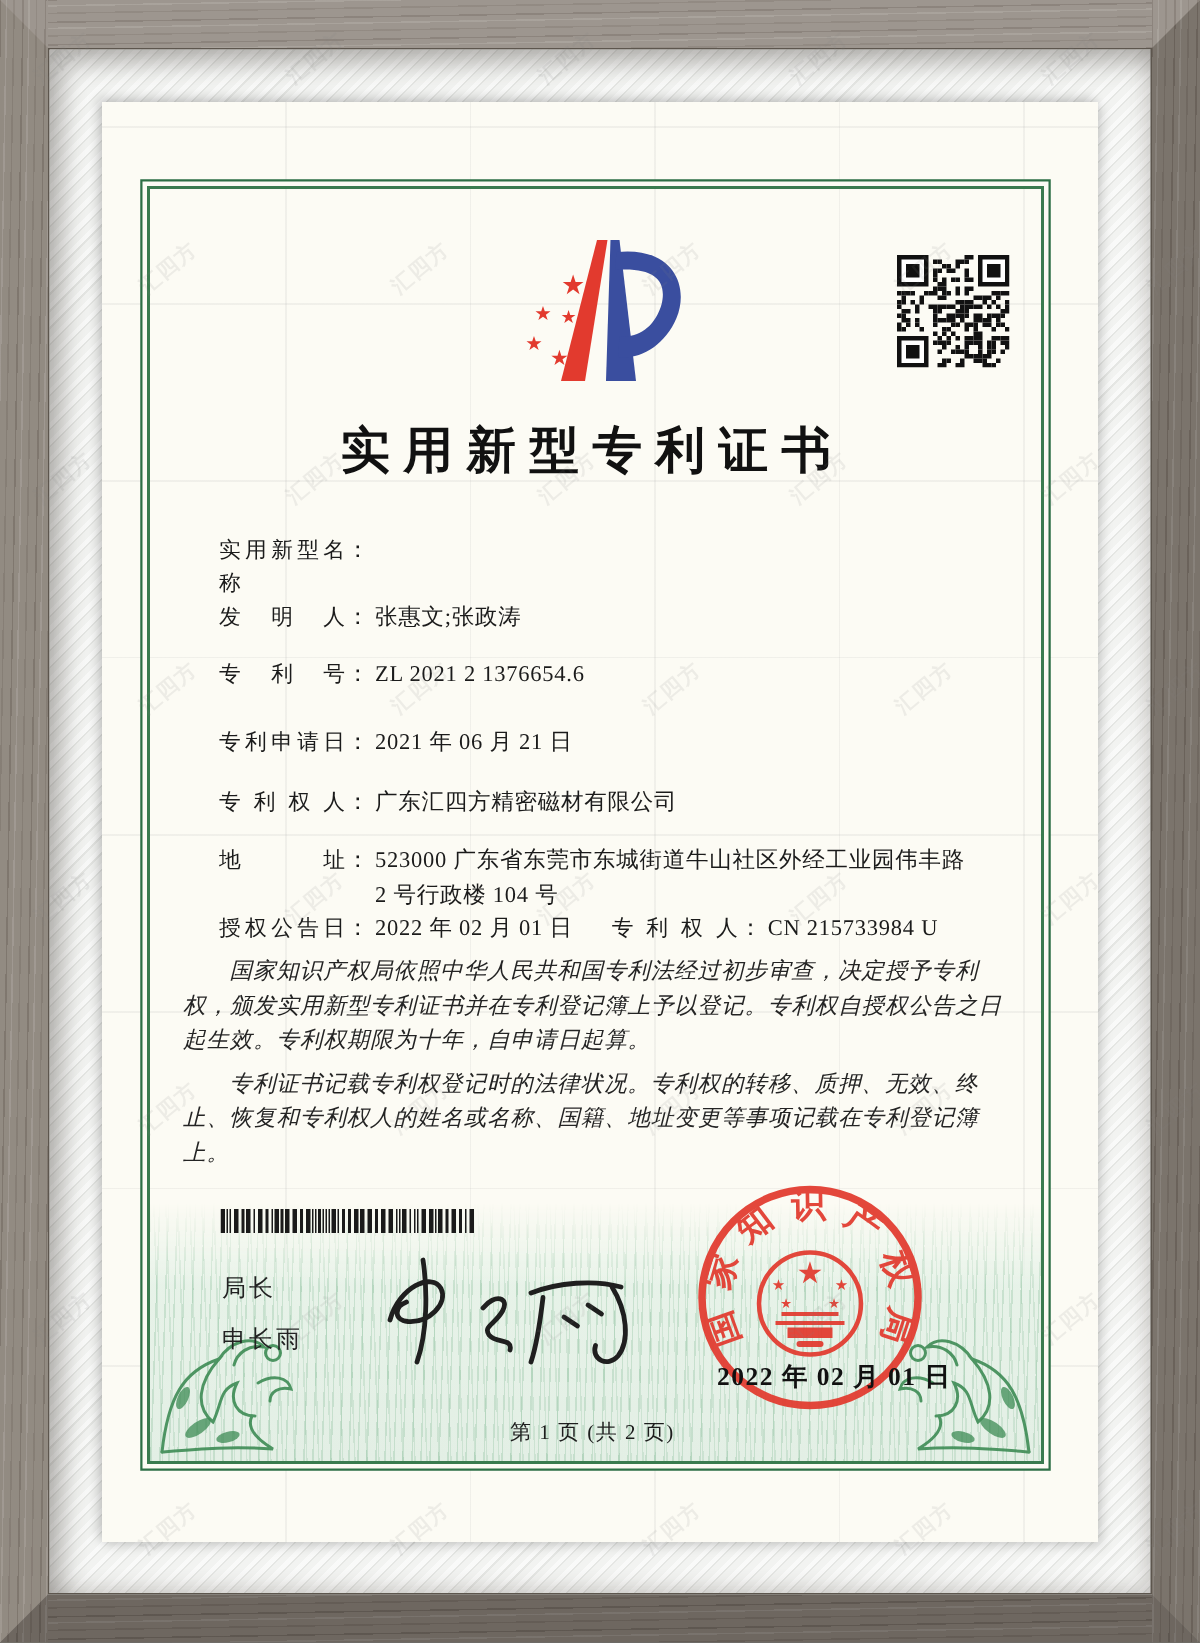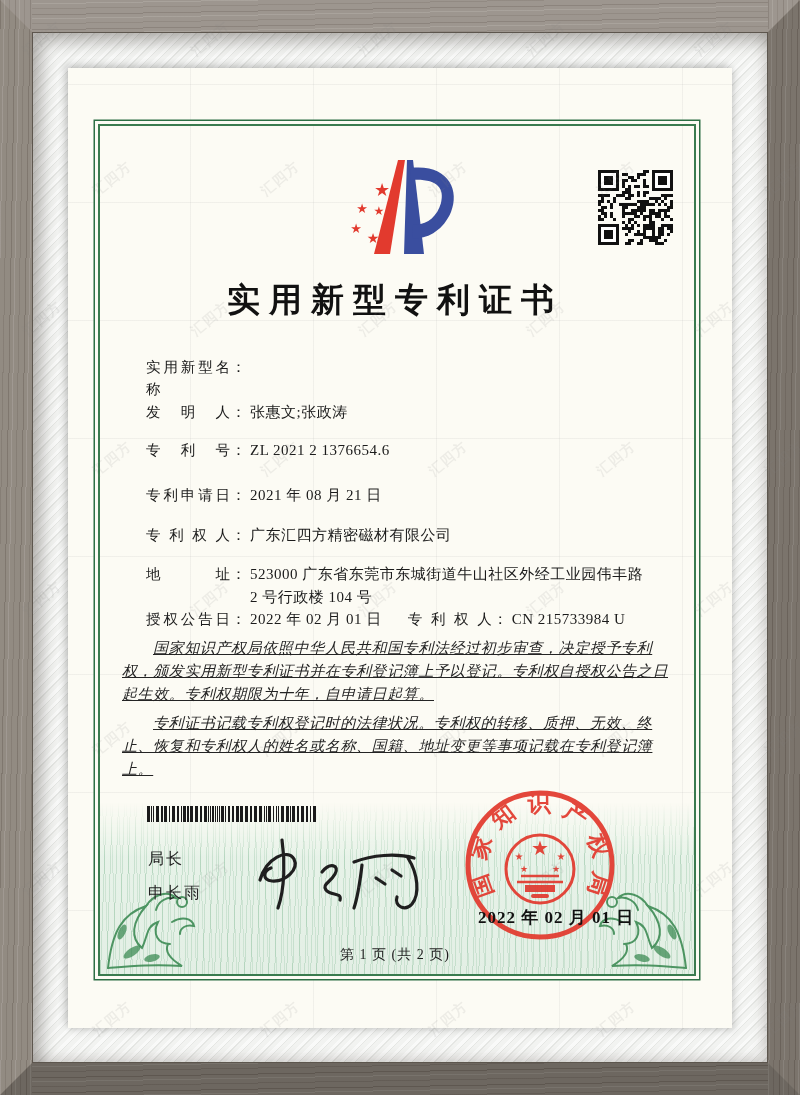--- a/index.html
+++ b/index.html
@@ -47,21 +47,21 @@
     font-size:33px;font-weight:bold;letter-spacing:9px;color:#111;}
   .frow{position:absolute;left:146px;display:flex;font-size:15px;color:#1b1b1b;line-height:22px;width:540px;}
   .frow .lbl{width:84px;font-size:14.5px;text-align:justify;text-align-last:justify;flex:none;}
   .frow .colon{flex:none;margin:0 4px 0 1px;}
   .frow .val{letter-spacing:.5px;}
   .frow.addr .val{max-width:398px;line-height:23px;}
   .frow .spacer{flex:none;width:26px;}
   .r1{top:356px}.r2{top:401px}.r3{top:439px}.r4{top:484px}.r5{top:524px}.r6{top:563px}.r7{top:608px}
   .paras{position:absolute;left:122px;top:637px;width:560px;font-size:15px;line-height:23.2px;
     font-style:italic;color:#242424;}
-  .paras p{margin:0 0 5px 0;text-indent:31px;letter-spacing:.6px;text-decoration:underline;}
+  .paras p{margin:0 0 5px 0;text-indent:31px;letter-spacing:.6px;}
   .barcode{position:absolute;left:147px;top:806px;}
   .signer-title{position:absolute;left:148px;top:849px;font-family:Liberation Serif, serif;
     font-size:16px;color:#222;letter-spacing:2px;}
   .signer-name{position:absolute;left:148px;top:883px;font-family:"Liberation Sans","DejaVu Sans",sans-serif;
     font-size:16px;color:#222;letter-spacing:2px;}
   .signature{position:absolute;left:246px;top:832px;width:190px;height:84px;}
   .seal{position:absolute;left:455px;top:780px;width:170px;height:170px;opacity:.93;}
   .seal-date{position:absolute;left:478px;top:906px;font-size:17px;font-weight:bold;color:#111;letter-spacing:1px;}
   .pagefoot{position:absolute;left:98px;top:946px;width:594px;text-align:center;font-size:14px;color:#1d1d1d;letter-spacing:1px;}
   .backnote{position:absolute;left:98px;top:996px;width:594px;text-align:center;font-size:15px;
@@ -361,21 +361,21 @@
       <span class="val">张惠文;张政涛</span>
   </div>
   <div class="frow r3">
     <span class="lbl">专利号</span>
       <span class="colon">：</span>
       <span class="val">ZL 2021 2 1376654.6</span>
   </div>
   <div class="frow r4">
     <span class="lbl">专利申请日</span>
       <span class="colon">：</span>
-      <span class="val">2021 年 08 月 21 日</span>
+      <span class="val">2021 年 06 月 21 日</span>
   </div>
   <div class="frow r5">
     <span class="lbl">专利权人</span>
       <span class="colon">：</span>
       <span class="val">广东汇四方精密磁材有限公司</span>
   </div>
   <div class="frow r6 addr">
     <span class="lbl">地址</span>
       <span class="colon">：</span>
       <span class="val">523000 广东省东莞市东城街道牛山社区外经工业园伟丰路 2 号行政楼 104 号</span>

